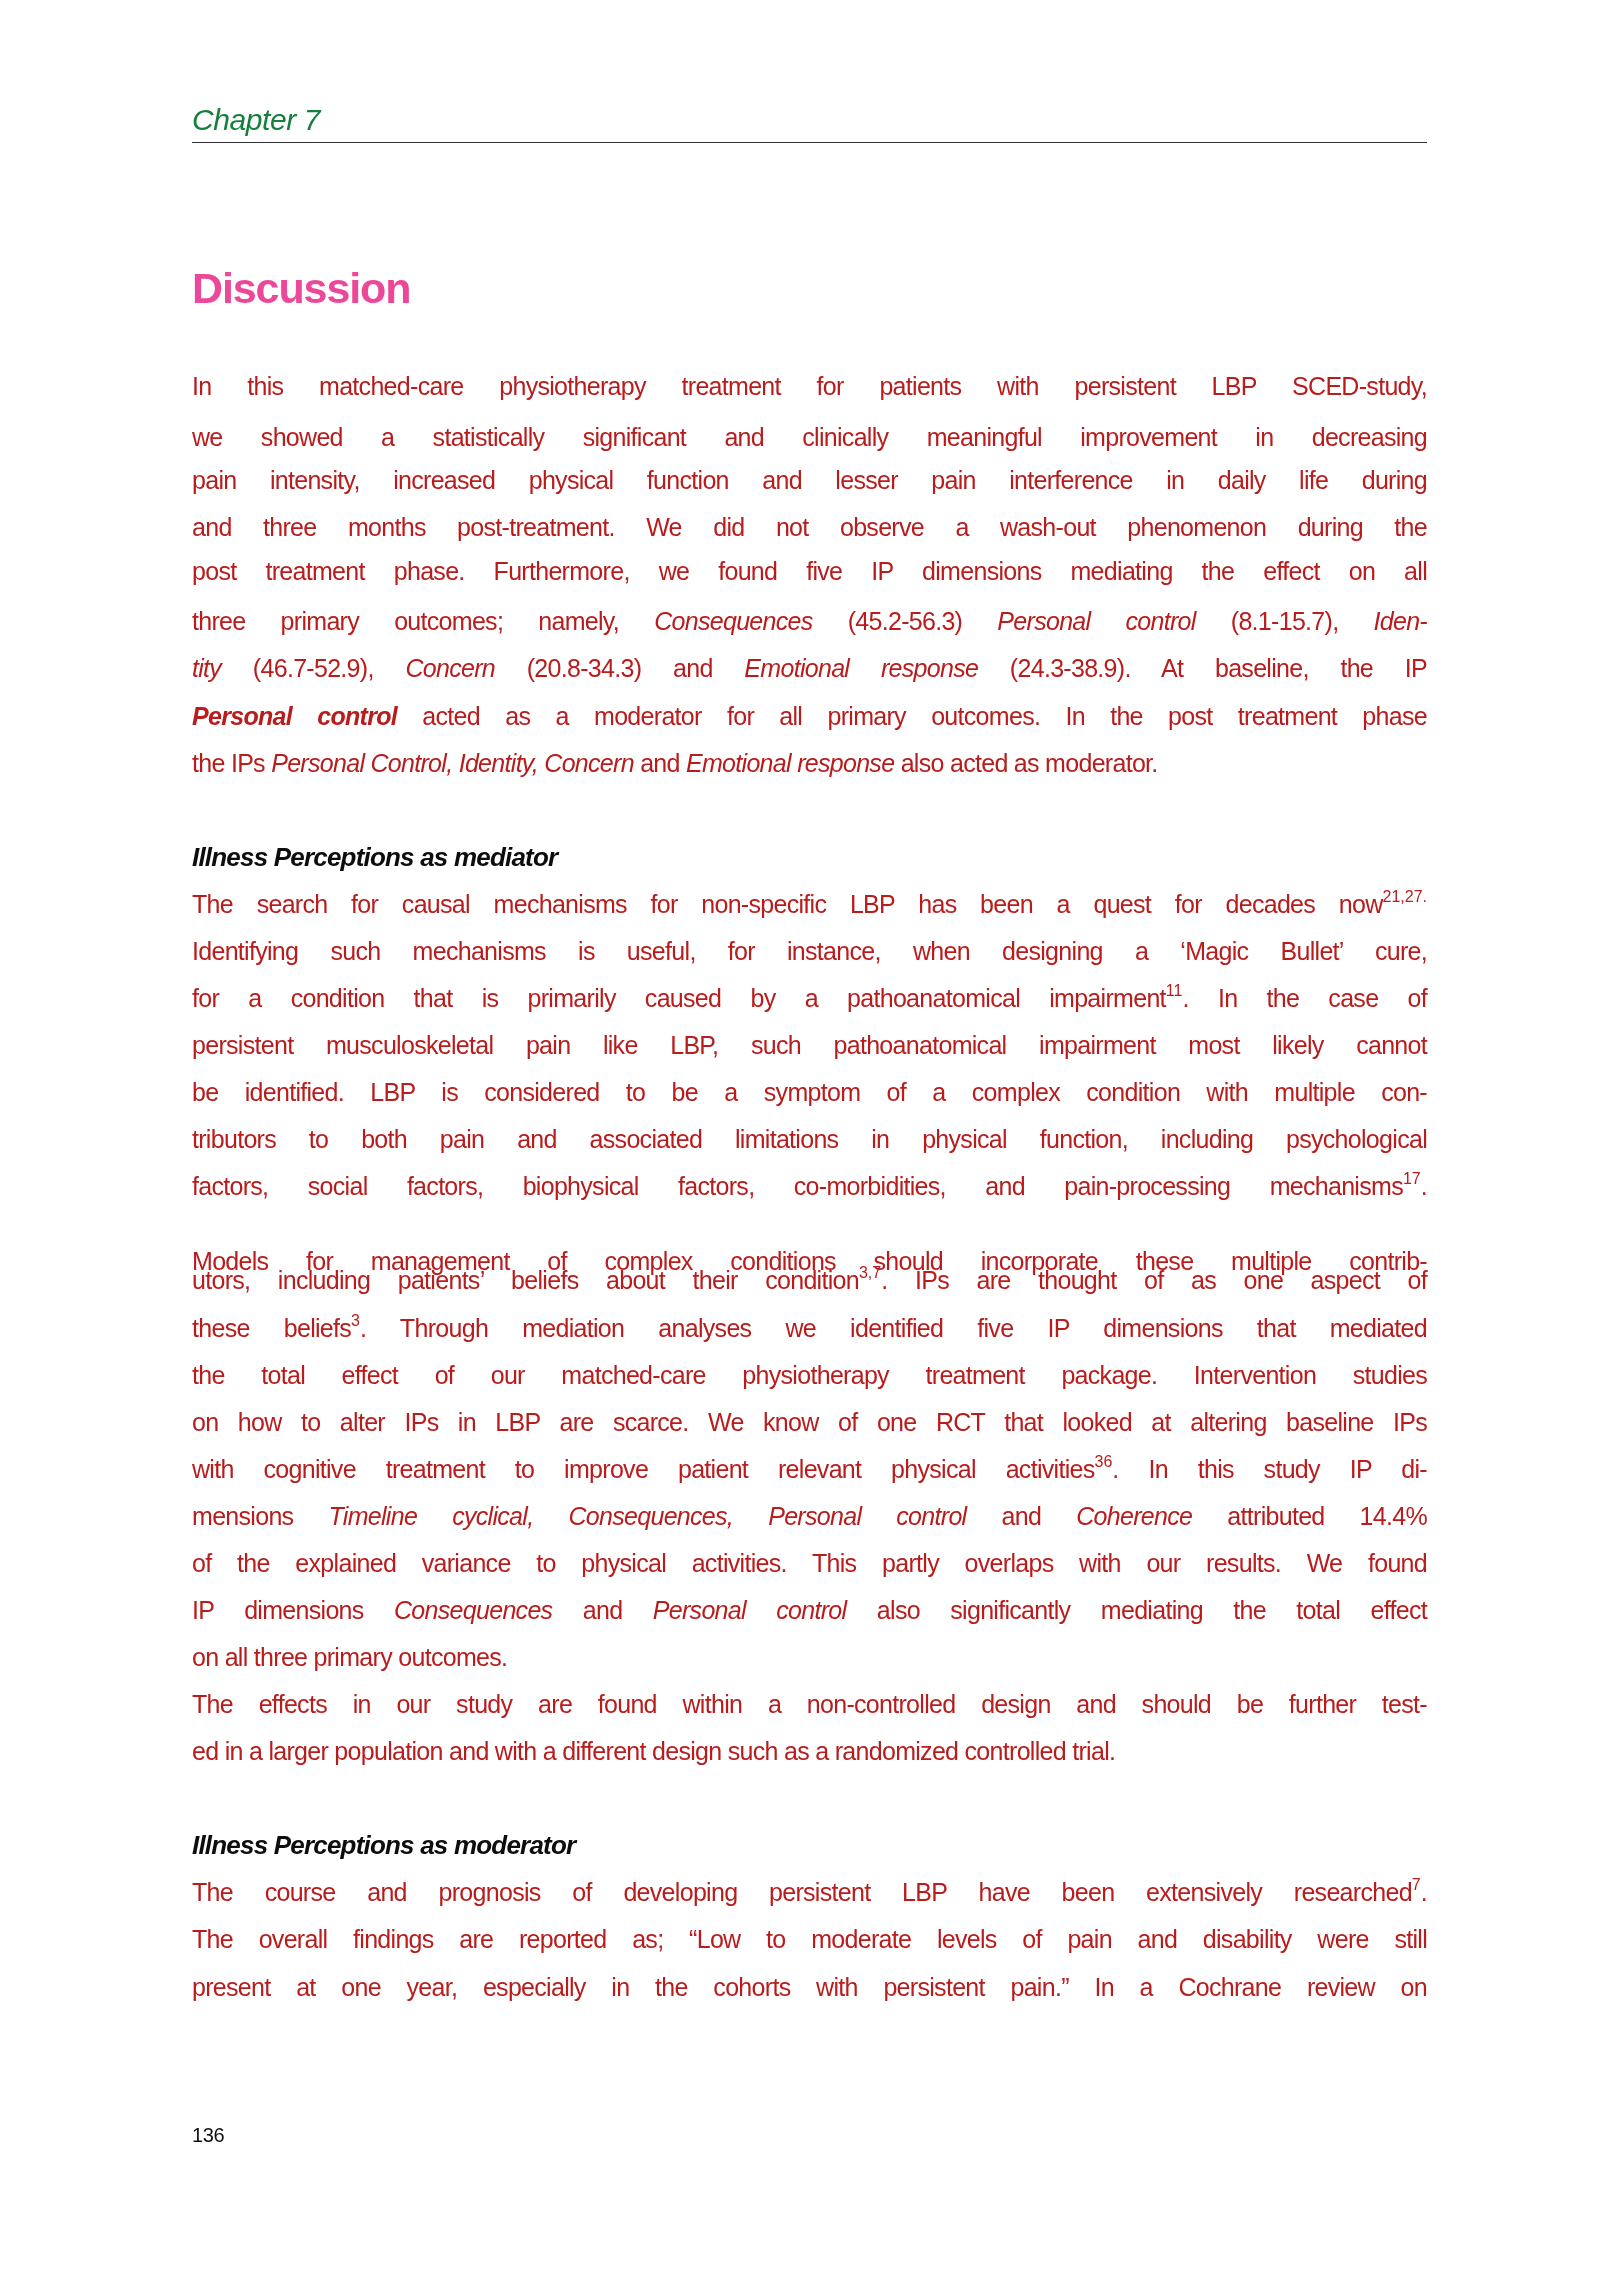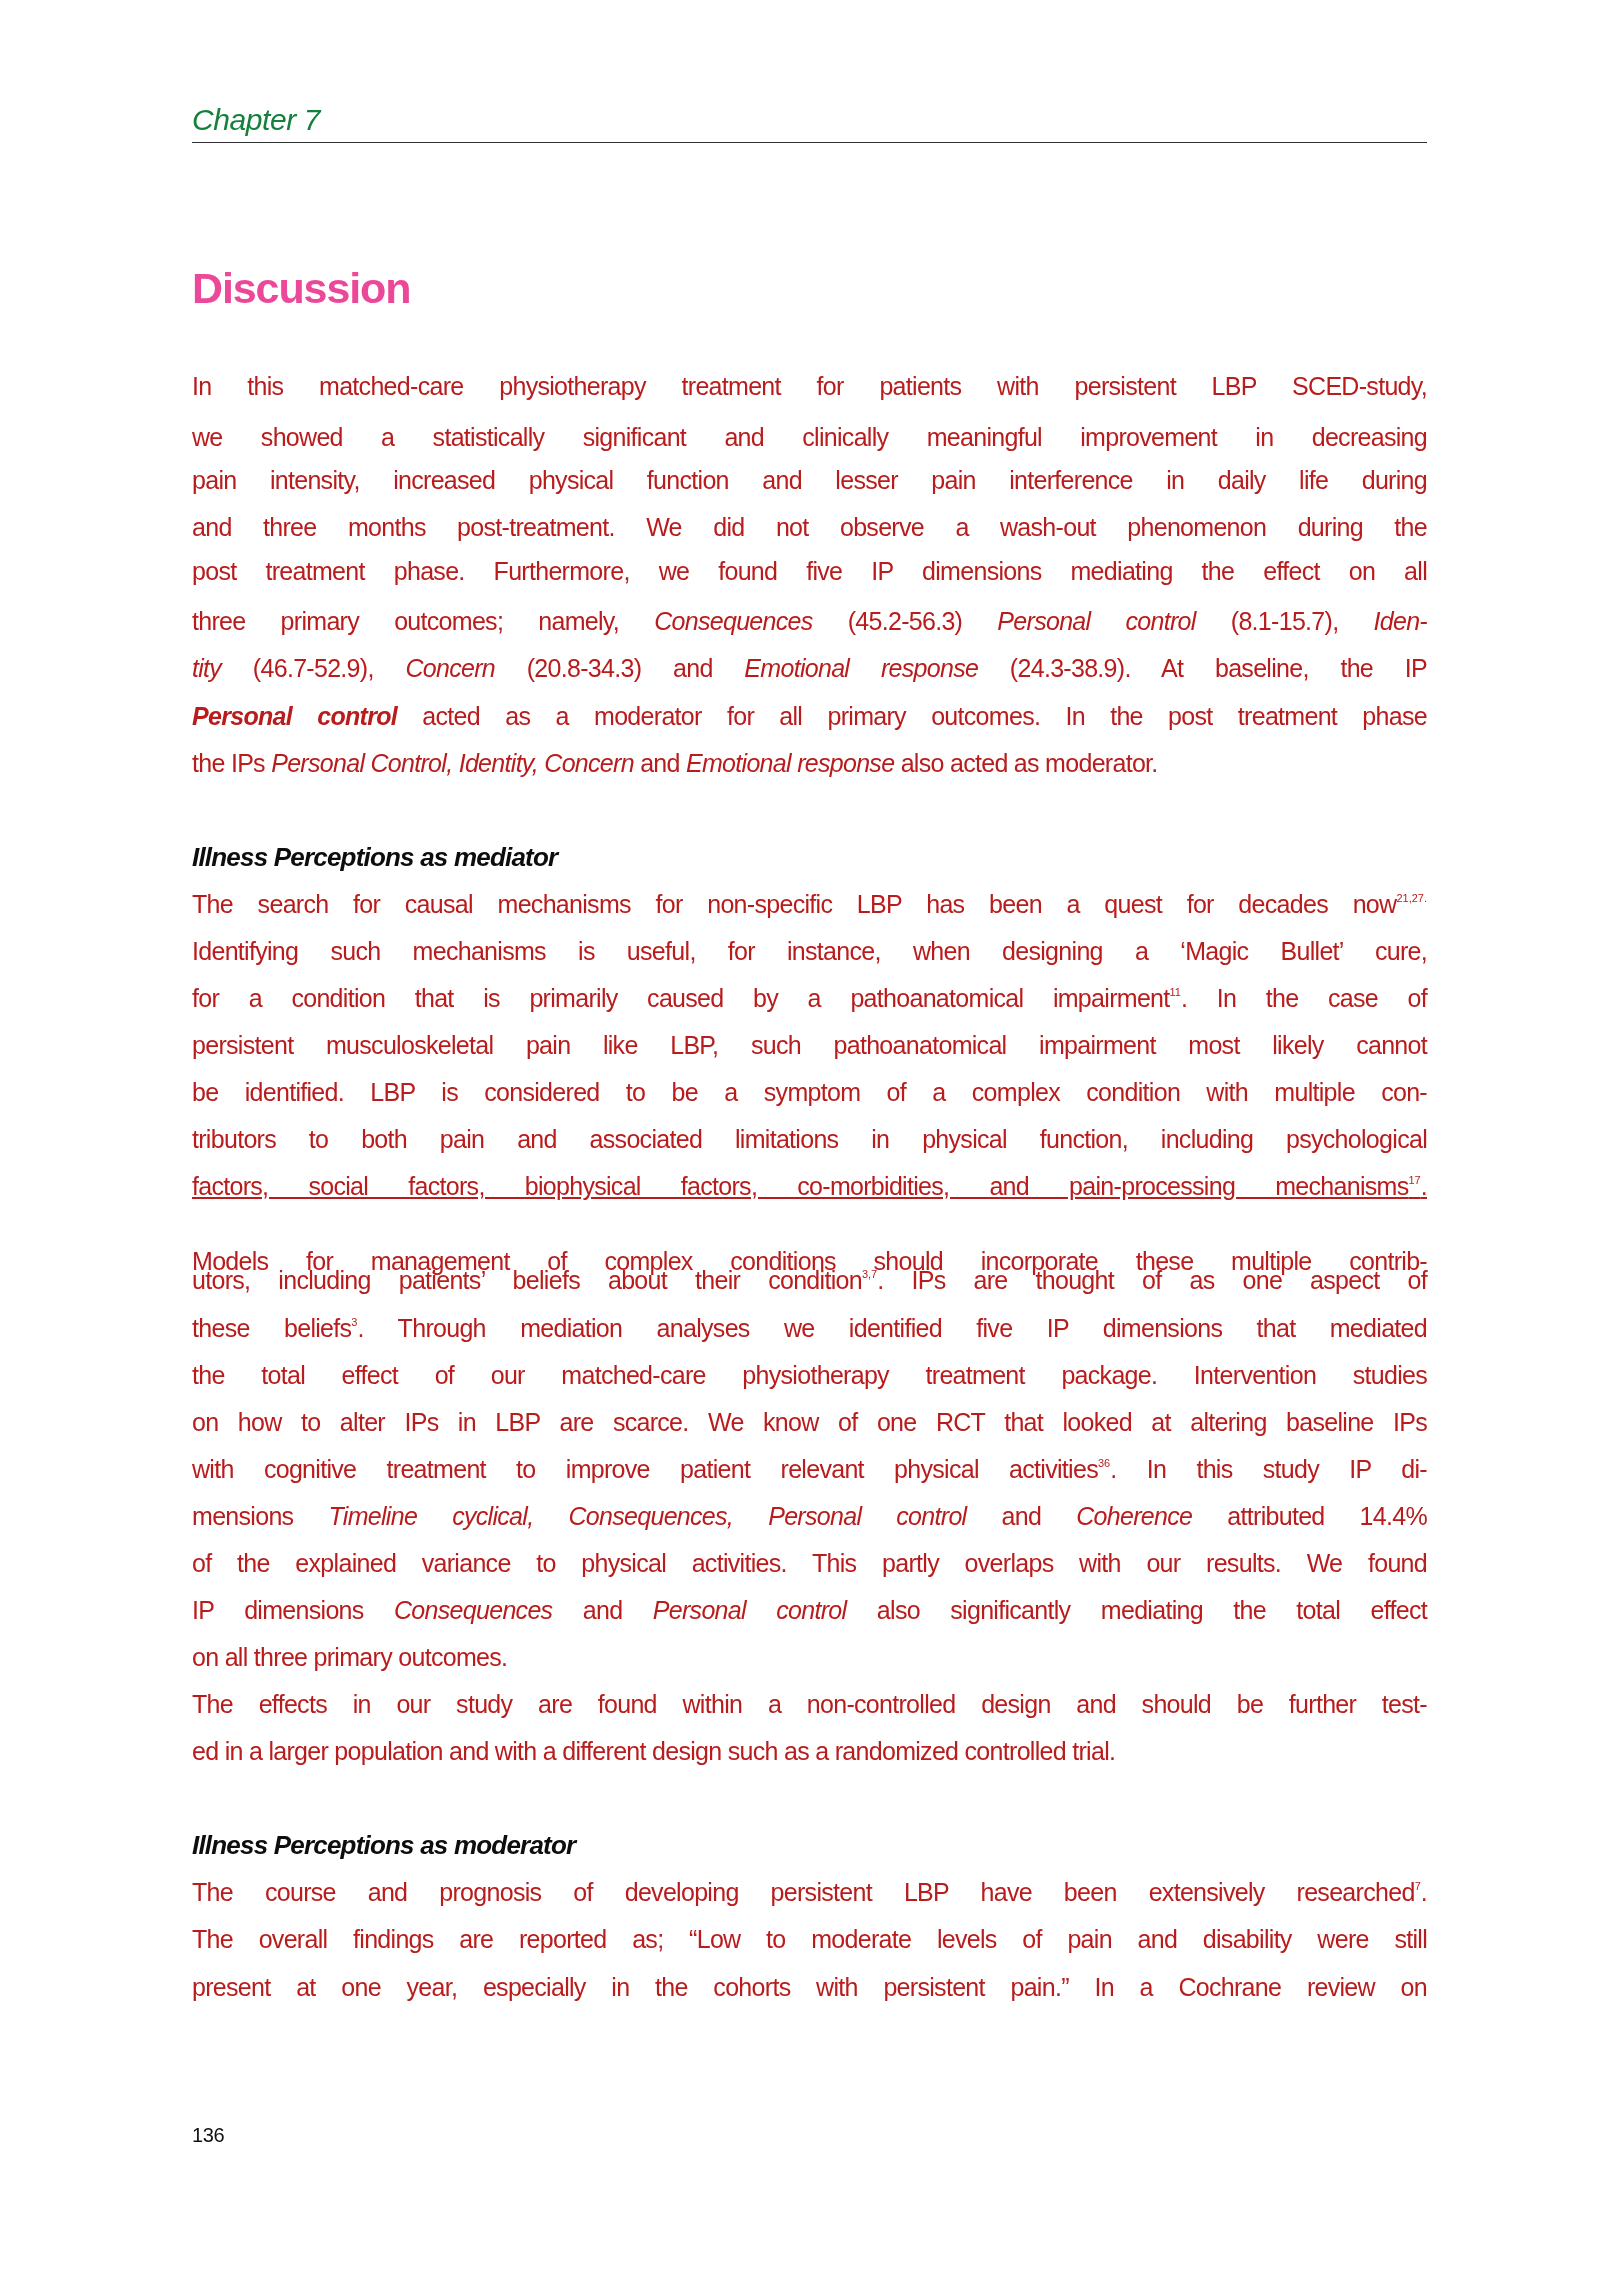--- a/index.html
+++ b/index.html
@@ -79,21 +79,21 @@
     line-height: 47px;
     font-weight: bold;
     font-style: italic;
     letter-spacing: -0.8px;
     color: #0d0d0d;
     white-space: nowrap;
   }
   .i { font-style: italic; }
   .bi { font-style: italic; font-weight: bold; }
   sup {
-    font-size: 11px;
+    font-size: 16px;
     line-height: 0;
     position: relative;
     top: -1.5px;
     vertical-align: super;
     letter-spacing: 0;
     margin-top: 44px;
   }
   .page-number {
     position: absolute;
     left: 192px;
@@ -124,21 +124,21 @@
         <div class="line last" style="top: 740px;"><span>the IPs </span><span class="i">Personal Control, Identity, Concern</span><span> and </span><span class="i">Emotional response</span><span> also acted as moderator.</span></div>
       </div>
       <div class="subheading" style="top: 834px;">Illness Perceptions as mediator</div>
       <div>
         <div class="line" style="top: 881px;"><span>The search for causal mechanisms for non-specific LBP has been a quest for decades now</span><sup>21,27.</sup></div>
         <div class="line" style="top: 928px;"><span>Identifying such mechanisms is useful, for instance, when designing a ‘Magic Bullet’ cure,</span></div>
         <div class="line" style="top: 975px;"><span>for a condition that is primarily caused by a pathoanatomical impairment</span><sup>11</sup><span>. In the case of</span></div>
         <div class="line" style="top: 1022px;"><span>persistent musculoskeletal pain like LBP, such pathoanatomical impairment most likely cannot</span></div>
         <div class="line" style="top: 1069px;"><span>be identified. LBP is considered to be a symptom of a complex condition with multiple con-</span></div>
         <div class="line" style="top: 1116px;"><span>tributors to both pain and associated limitations in physical function, including psychological</span></div>
-        <div class="line" style="top: 1163px; text-decoration: underline;"><span>factors, social factors, biophysical factors, co-morbidities, and pain-processing mechanisms</span><sup>17</sup><span>.</span></div>
+        <div class="line" style="top: 1163px;"><span>factors, social factors, biophysical factors, co-morbidities, and pain-processing mechanisms</span><sup>17</sup><span>.</span></div>
         <div class="line" style="top: 1238px;"><span>Models for management of complex conditions should incorporate these multiple contrib-</span></div>
         <div class="line" style="top: 1257px;"><span>utors, including patients’ beliefs about their condition</span><sup>3,7</sup><span>. IPs are thought of as one aspect of</span></div>
         <div class="line" style="top: 1305px;"><span>these beliefs</span><sup>3</sup><span>. Through mediation analyses we identified five IP dimensions that mediated</span></div>
         <div class="line" style="top: 1352px;"><span>the total effect of our matched-care physiotherapy treatment package. Intervention studies</span></div>
         <div class="line" style="top: 1399px;"><span>on how to alter IPs in LBP are scarce. We know of one RCT that looked at altering baseline IPs</span></div>
         <div class="line" style="top: 1446px;"><span>with cognitive treatment to improve patient relevant physical activities</span><sup>36</sup><span>. In this study IP di-</span></div>
         <div class="line" style="top: 1493px;"><span>mensions </span><span class="i">Timeline cyclical, Consequences, Personal control</span><span> and </span><span class="i">Coherence</span><span> attributed 14.4%</span></div>
         <div class="line" style="top: 1540px;"><span>of the explained variance to physical activities. This partly overlaps with our results. We found</span></div>
         <div class="line" style="top: 1587px;"><span>IP dimensions </span><span class="i">Consequences</span><span> and </span><span class="i">Personal control</span><span> also significantly mediating the total effect</span></div>
         <div class="line last" style="top: 1634px;"><span>on all three primary outcomes.</span></div>

